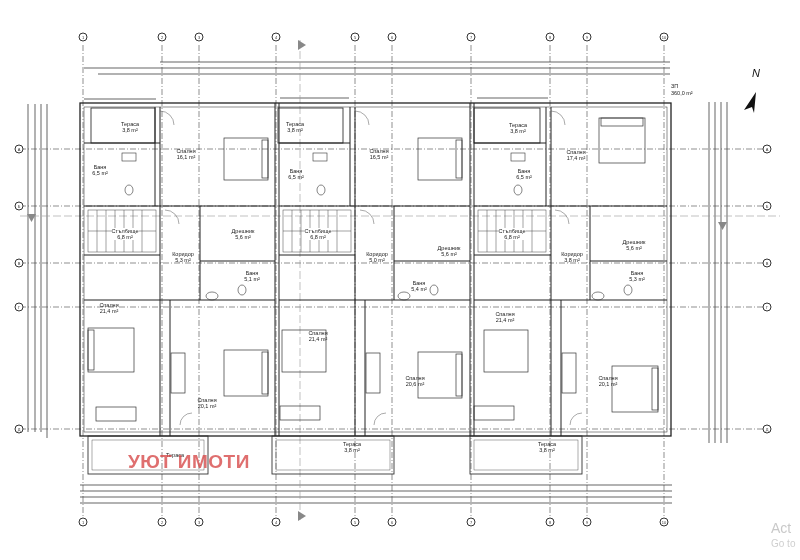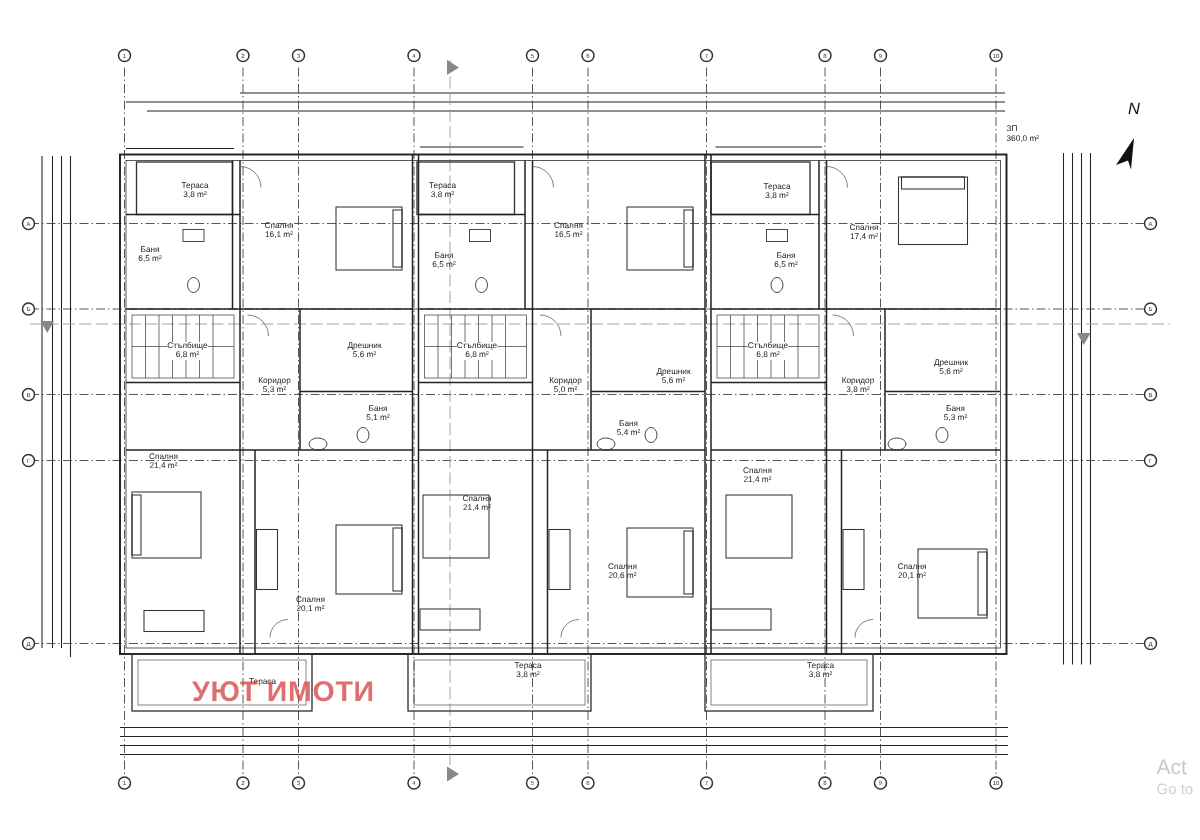--- a/index.html
+++ b/index.html
@@ -4,21 +4,21 @@
 <style>
   html,body{margin:0;padding:0;background:#ffffff;}
   body{width:800px;height:560px;overflow:hidden;position:relative;font-family:"Liberation Sans",sans-serif;}
   #plan{position:absolute;left:0;top:0;width:800px;height:560px;}
   .lbl{position:absolute;font-size:5.5px;line-height:6px;color:#222;text-align:center;white-space:nowrap;transform:translate(-50%,0);}
   .lbl span{display:block;}
   .axis-bubble{position:absolute;width:7px;height:7px;border:1px solid #333;border-radius:50%;font-size:4px;line-height:7px;text-align:center;color:#333;transform:translate(-50%,-50%);background:#fff;}
   .watermark{position:absolute;left:128px;top:451px;font-size:19px;font-weight:bold;color:rgba(214,70,70,0.78);letter-spacing:0.5px;font-family:"Liberation Sans",sans-serif;}
   .north{position:absolute;left:752px;top:67px;font-size:11px;font-style:italic;color:#111;}
   .area-note{position:absolute;left:671px;top:83px;font-size:5.5px;line-height:7px;color:#222;}
-  .activation{position:absolute;left:771px;top:503px;font-size:14px;color:#c9c9c9;line-height:16px;}
+  .activation{position:absolute;left:771px;top:520px;font-size:14px;color:#c9c9c9;line-height:16px;}
   .activation .sub{font-size:10px;color:#cfcfcf;}
 </style>
 </head>
 <body>
 
 <svg id="plan" viewBox="0 0 800 560" xmlns="http://www.w3.org/2000/svg">
 
   <g stroke="#222" stroke-width="0.7">
     <line x1="160" y1="62" x2="670" y2="62"></line>
     <line x1="84" y1="68" x2="670" y2="68"></line>

